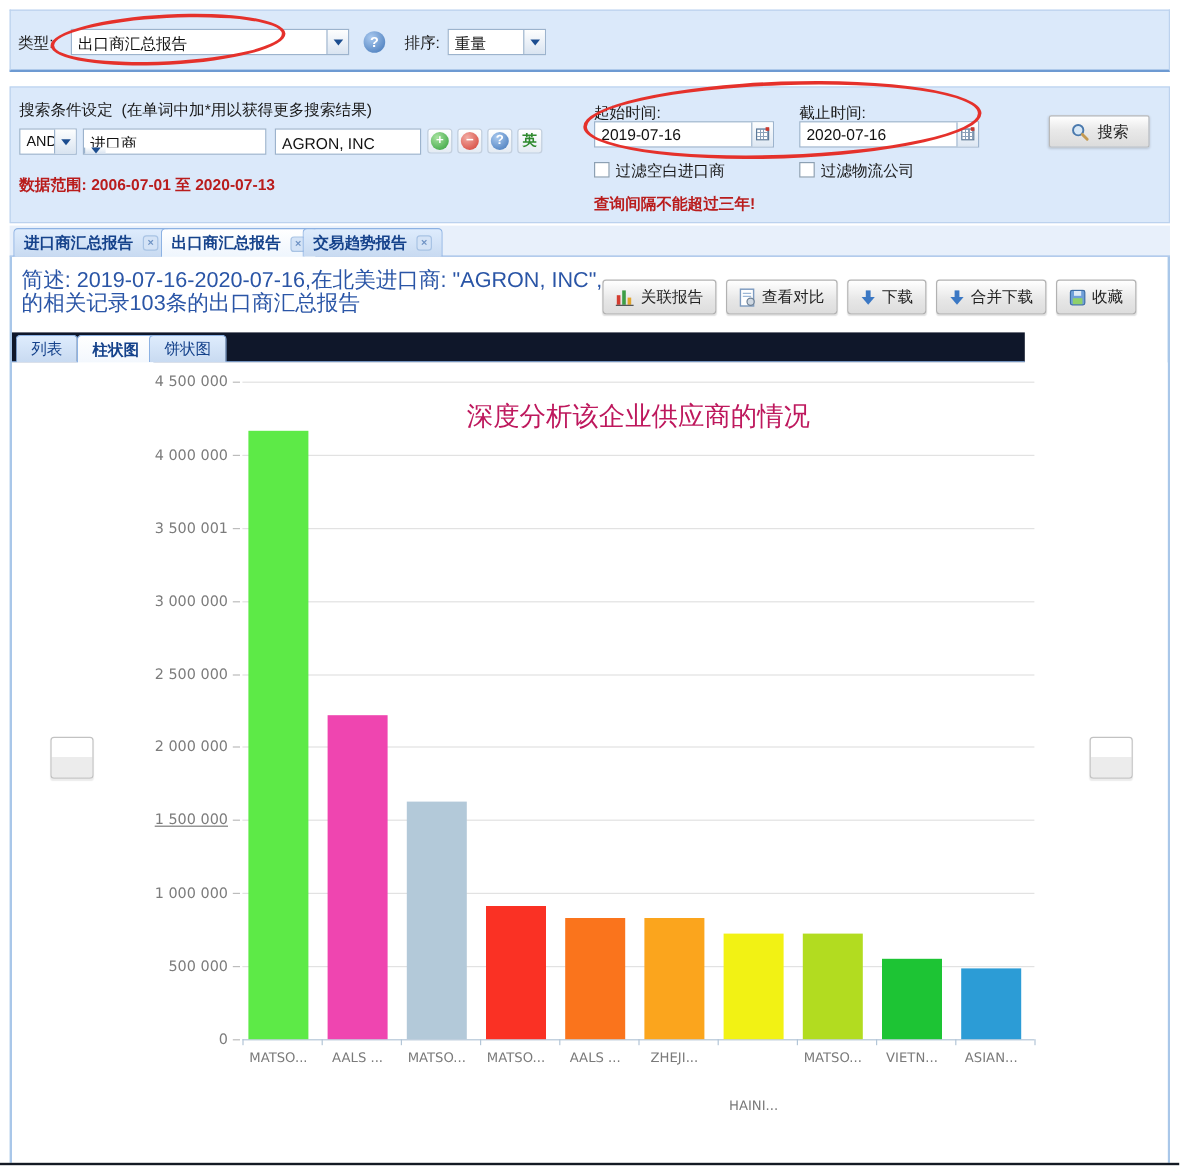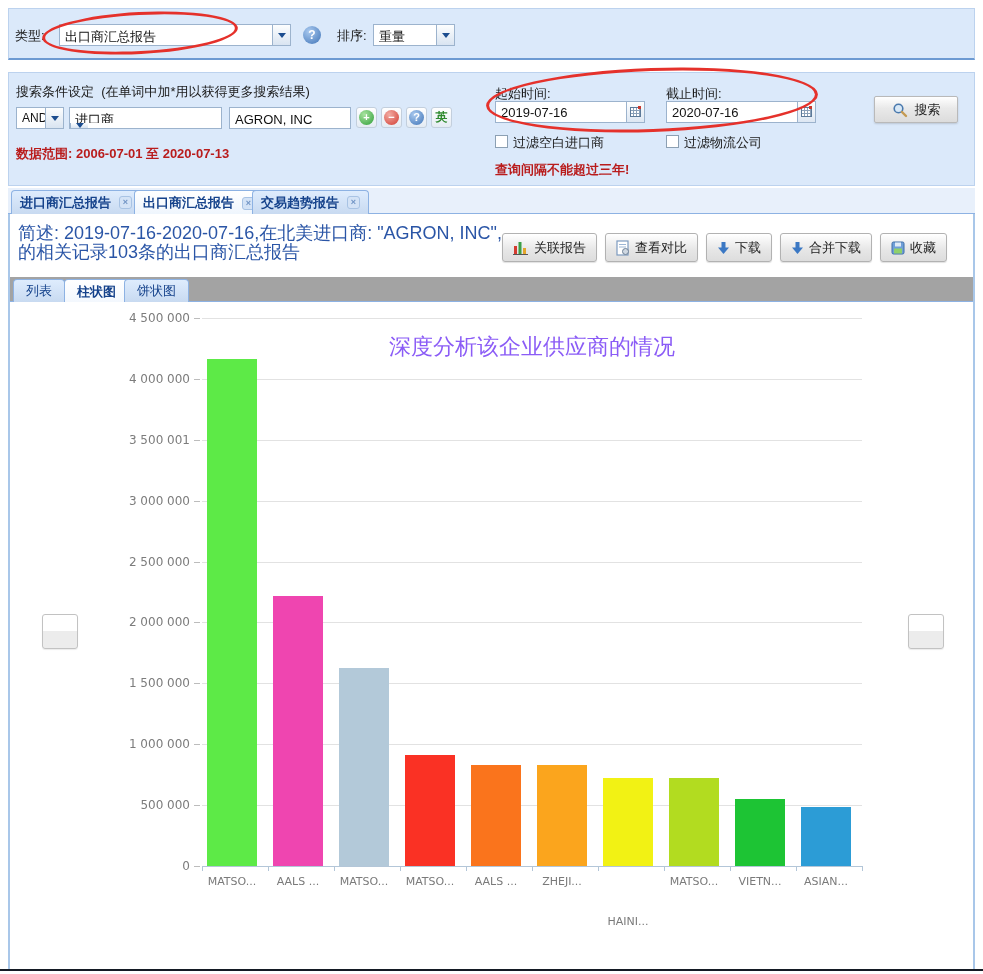--- a/index.html
+++ b/index.html
@@ -75,21 +75,21 @@
     background:#fff; border-left:2px solid #a9c7e9; border-right:2px solid #a9c7e9; }
 
   .summary-text { position:absolute; left:8px; top:10px; width:490px; font-size:18px; color:#2a55a6; line-height:19px; }
 
   .action-bar { position:absolute; left:492px; top:19px; display:flex; gap:8px; }
   .act-btn { height:29px; background:linear-gradient(#ffffff,#e6e6e6 60%,#dddddd); border:1px solid #b2b2b2;
     border-radius:3px; display:flex; align-items:center; gap:5px; padding:0 10px; font-size:13px; color:#222;
     cursor:pointer; box-shadow:0 1px 1px rgba(0,0,0,.12); }
 
   
-  .subtabstrip { position:absolute; left:0; top:63px; width:963px; height:25px; border-bottom:1px solid #8db2e3; background:#a3a3a3; }
+  .subtabstrip { position:absolute; left:0; top:63px; width:844px; height:25px; border-bottom:1px solid #8db2e3; background:#0f172a; }
   .subtab { position:absolute; top:2px; height:23px; border:1px solid #8db2e3; border-bottom:none;
     border-radius:4px 4px 0 0; background:linear-gradient(#deecfd,#c8daf1); display:flex; align-items:center;
     padding:0 12px; font-size:13px; color:#15428b; cursor:pointer; }
   .subtab.active { background:linear-gradient(#ffffff,#f2f7fd); font-weight:bold; height:24px; }
 
   
   .chart-area { position:absolute; left:0; top:88px; width:963px; height:667px; background:#fff; }
   .chart-title { position:absolute; left:192px; top:30px; width:660px; text-align:center; font-size:22px; }
   .gridline { position:absolute; height:1px; background:#e2e2e2; }
   .axis-x { position:absolute; height:1px; background:#b3c6d8; }
@@ -267,21 +267,21 @@
         </div>
       <div class="subtab active" style="left:54px;">
           <span>柱状图</span>
         </div>
       <div class="subtab" style="left:114px;">
           <span>饼状图</span>
         </div>
     </div>
 
     <div class="chart-area">
-      <div class="chart-title" id="chart-title" style="color: #8b5cf6;">深度分析该企业供应商的情况</div>
+      <div class="chart-title" id="chart-title" style="color: #be185d;">深度分析该企业供应商的情况</div>
       <div id="plot"></div>
       <button class="pager-btn pager-left"></button>
       <button class="pager-btn pager-right"></button>
     <div class="gridline" style="left: 192px; top: 16px; width: 660px;"></div>
         <div class="ytick" style="left: 184px; top: 16px;"></div>
         <div class="ylabel" style="left: 100px; top: 9px;">4 500 000</div>
         <div class="gridline" style="left: 192px; top: 76.8889px; width: 660px;"></div>
         <div class="ytick" style="left: 184px; top: 76.8889px;"></div>
         <div class="ylabel" style="left: 100px; top: 69.8889px;">4 000 000</div>
         <div class="gridline" style="left: 192px; top: 137.778px; width: 660px;"></div>
@@ -291,21 +291,21 @@
         <div class="ytick" style="left: 184px; top: 198.667px;"></div>
         <div class="ylabel" style="left: 100px; top: 191.667px;">3 000 000</div>
         <div class="gridline" style="left: 192px; top: 259.556px; width: 660px;"></div>
         <div class="ytick" style="left: 184px; top: 259.556px;"></div>
         <div class="ylabel" style="left: 100px; top: 252.556px;">2 500 000</div>
         <div class="gridline" style="left: 192px; top: 320.444px; width: 660px;"></div>
         <div class="ytick" style="left: 184px; top: 320.444px;"></div>
         <div class="ylabel" style="left: 100px; top: 313.444px;">2 000 000</div>
         <div class="gridline" style="left: 192px; top: 381.333px; width: 660px;"></div>
         <div class="ytick" style="left: 184px; top: 381.333px;"></div>
-        <div class="ylabel" style="left: 100px; top: 374.333px;">1 500 000</div>
+        <div class="ylabel" style="left: 100px; top: 374.333px; text-decoration: underline;">1 500 000</div>
         <div class="gridline" style="left: 192px; top: 442.222px; width: 660px;"></div>
         <div class="ytick" style="left: 184px; top: 442.222px;"></div>
         <div class="ylabel" style="left: 100px; top: 435.222px;">1 000 000</div>
         <div class="gridline" style="left: 192px; top: 503.111px; width: 660px;"></div>
         <div class="ytick" style="left: 184px; top: 503.111px;"></div>
         <div class="ylabel" style="left: 100px; top: 496.111px;">500 000</div>
         <div class="ytick" style="left: 184px; top: 564px;"></div>
         <div class="ylabel" style="left: 100px; top: 557px;">0</div>
         <div class="axis-x" style="left: 192px; top: 564px; width: 660px;"></div>
         <div class="bar" style="left: 197px; top: 57px; height: 507px; background: rgb(93, 234, 71);"></div>

